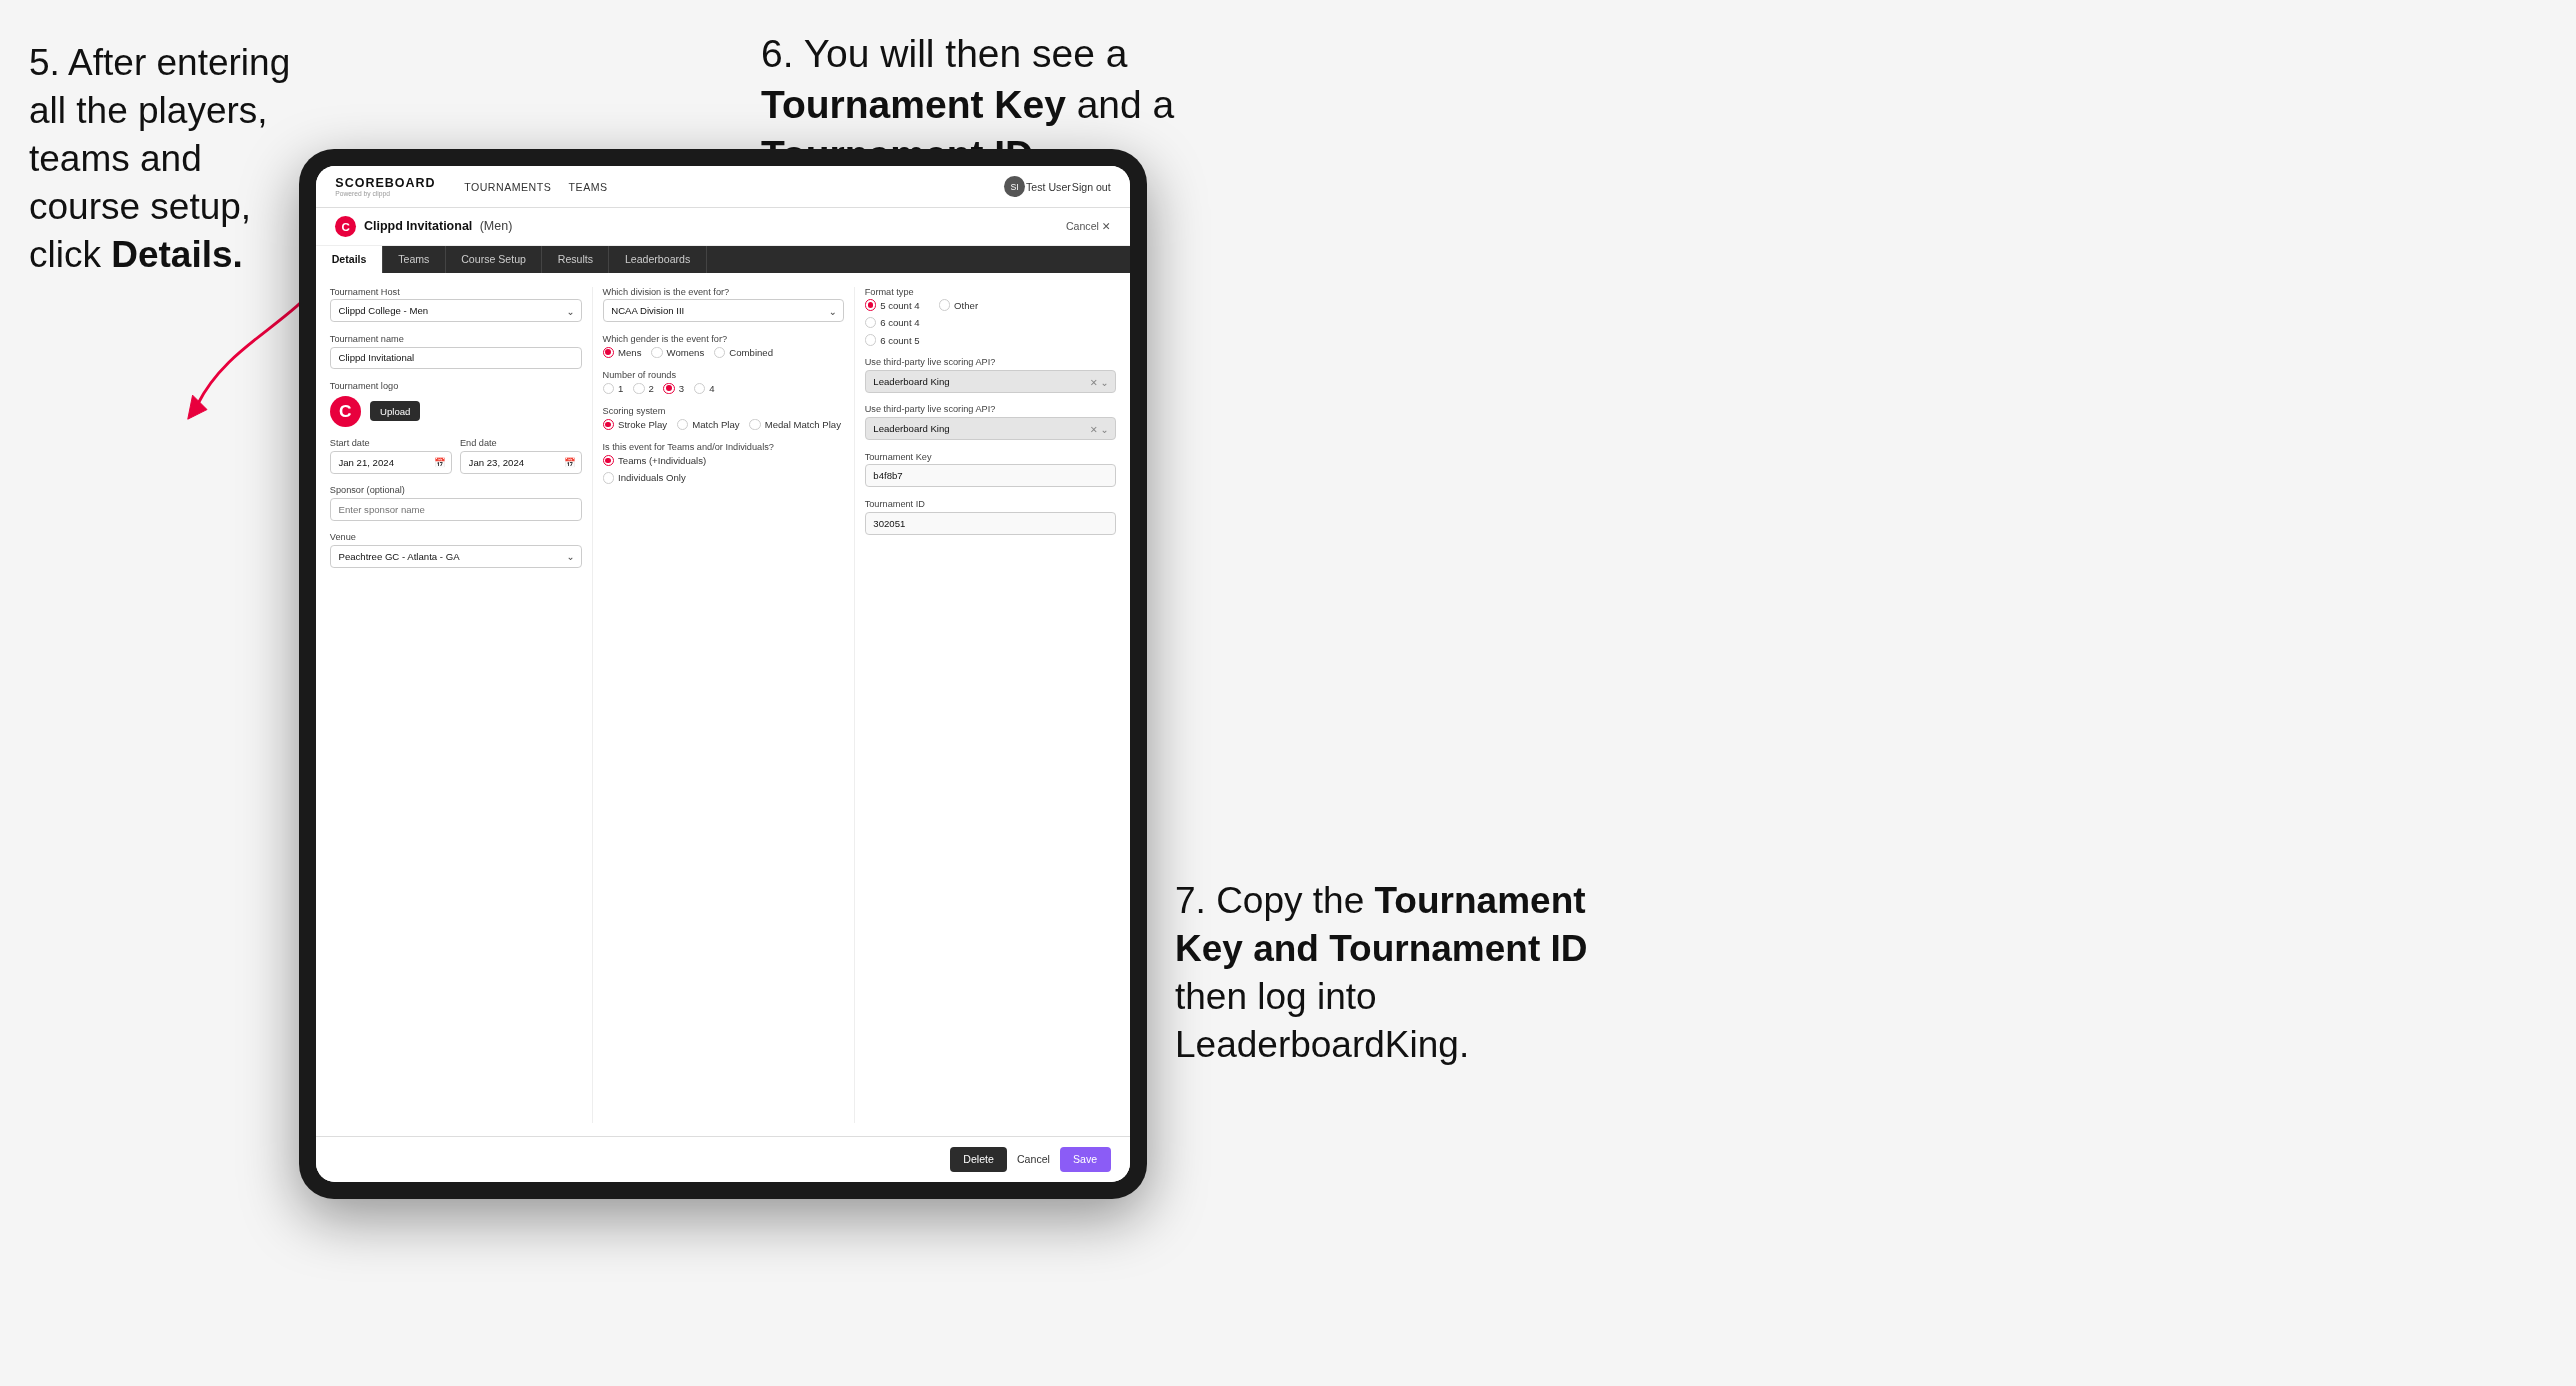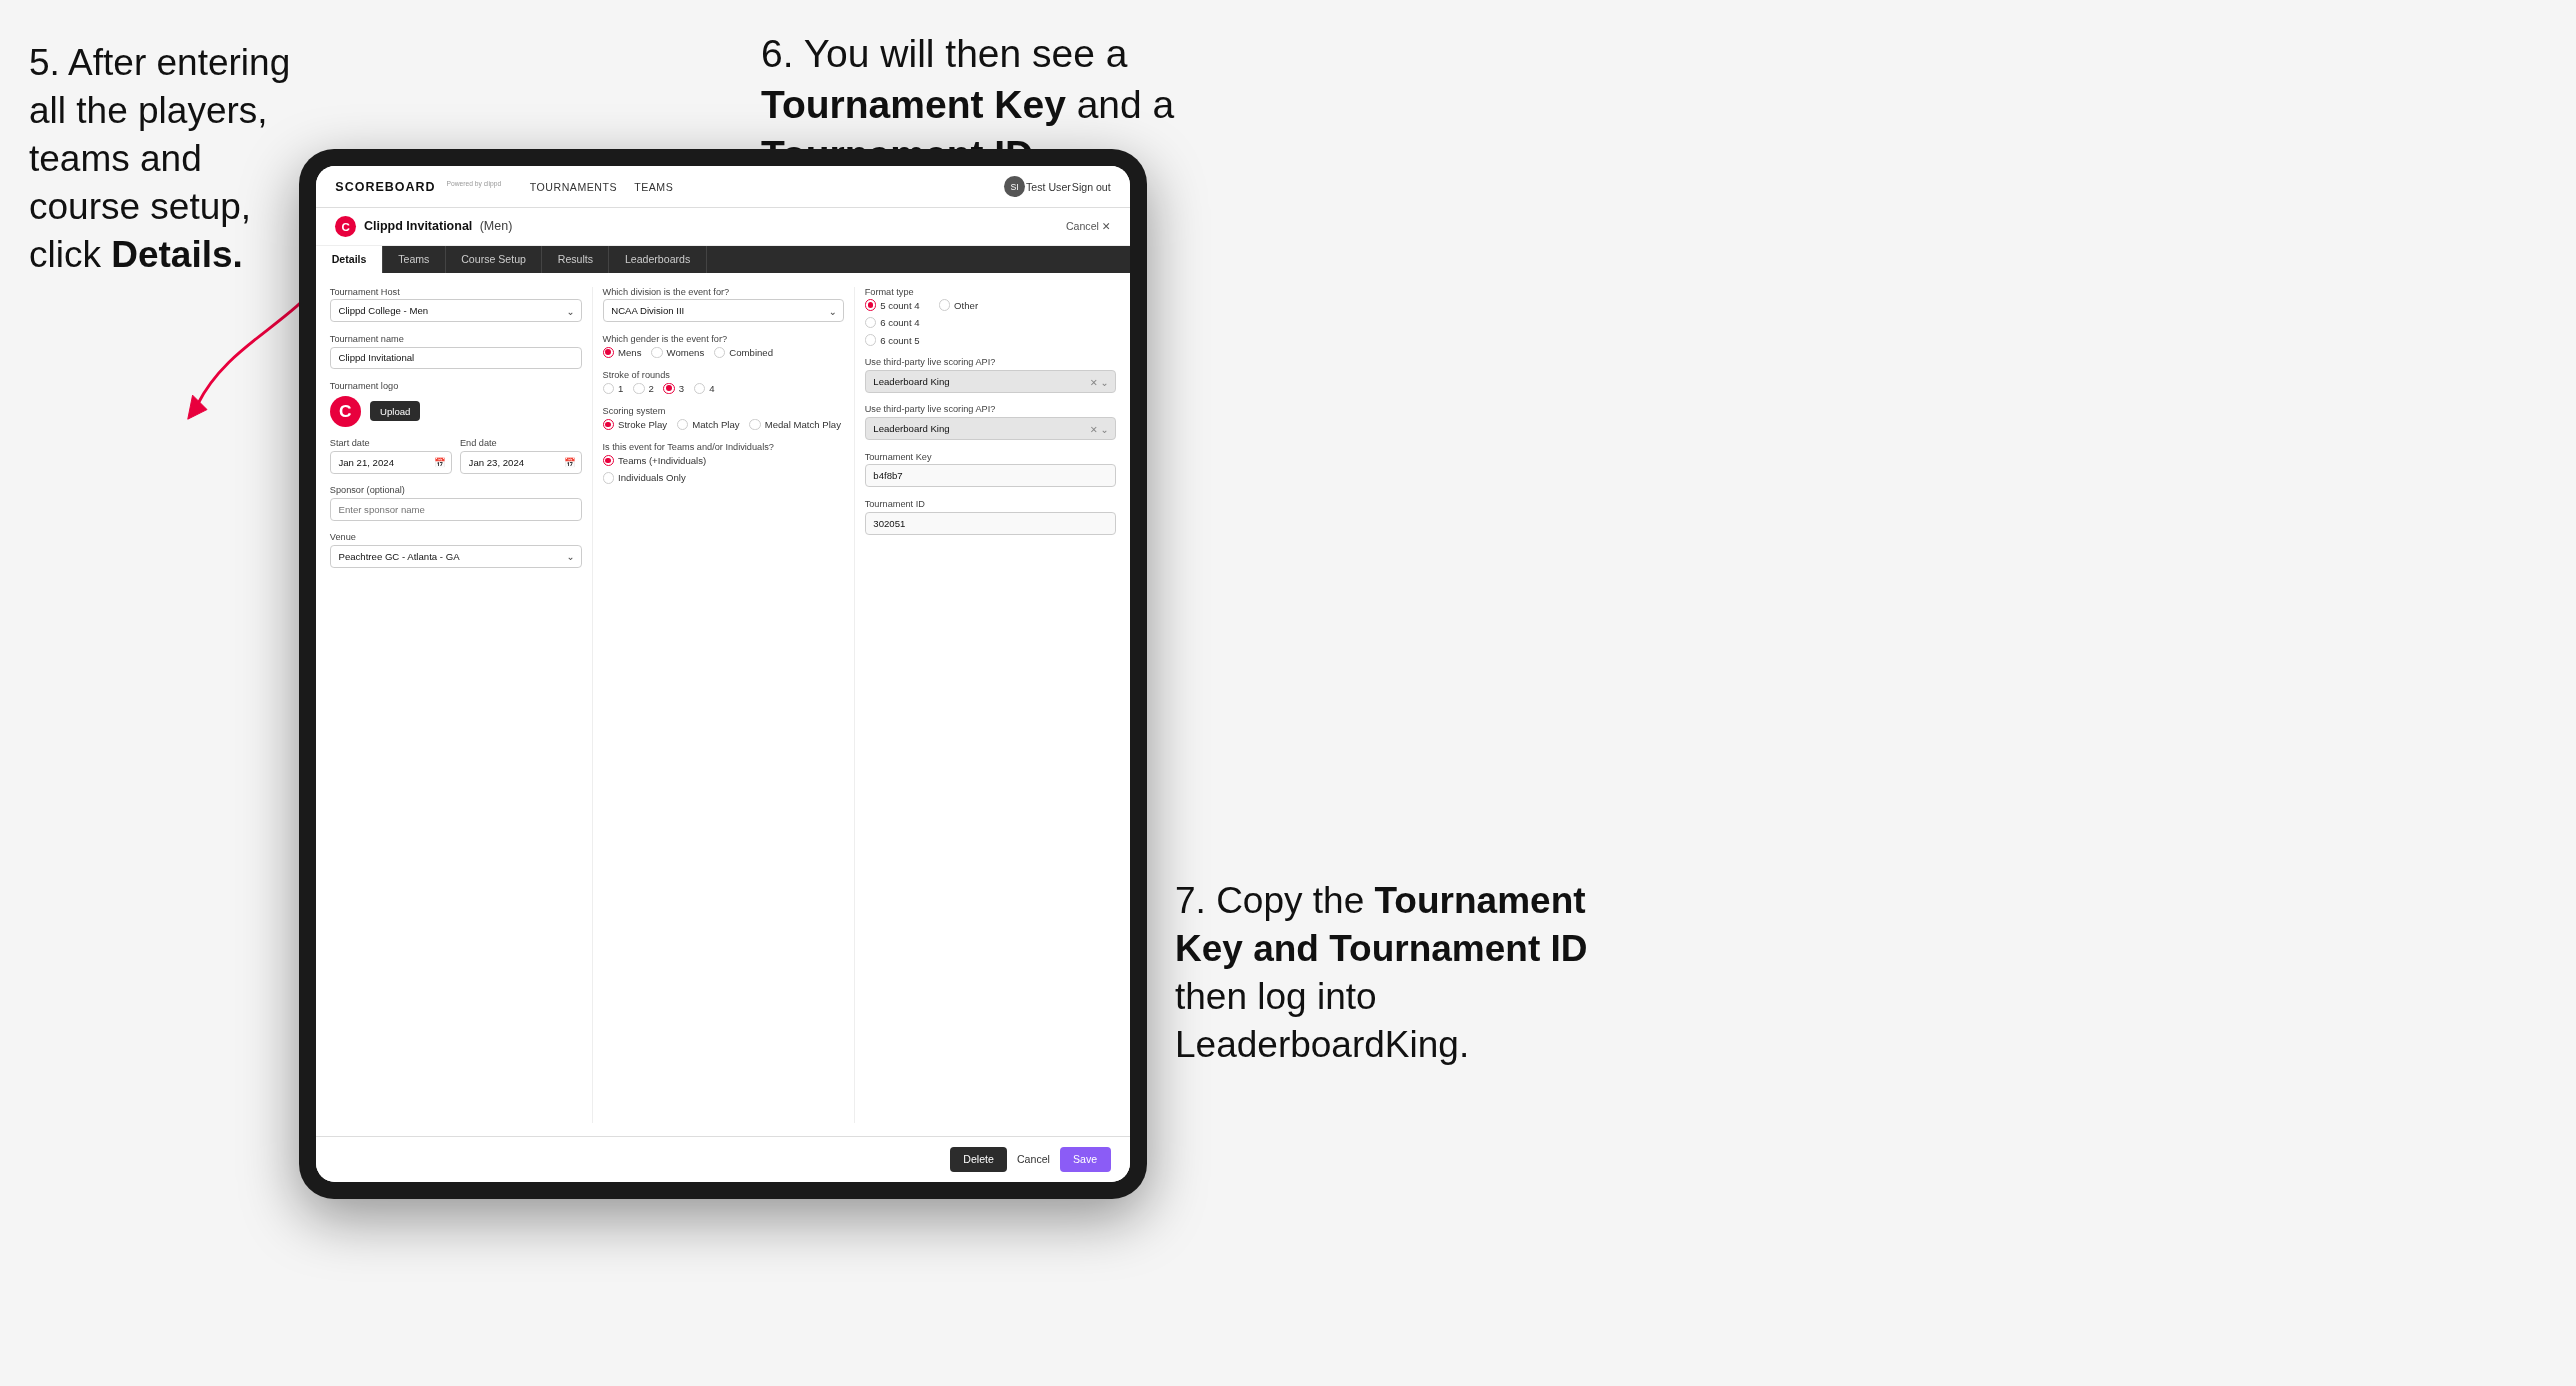--- a/index.html
+++ b/index.html
@@ -70,22 +70,21 @@
       border-bottom: 1px solid #ddd;
       display: flex;
       align-items: center;
       padding: 9.6px 19px;
       gap: 19px;
       min-height: 42px;
     }
 
     .logo-area {
       display: flex;
-      flex-direction: row;
-      gap: 11px;
+      flex-direction: column;
     }
 
     .logo-text {
       font-size: 12.5px;
       font-weight: 800;
       letter-spacing: 1px;
       color: #111;
     }
 
     .logo-sub {
@@ -580,21 +579,21 @@
               <span>Womens</span>
             </div>
             <div class="radio-item">
               <div class="radio-circle"></div>
               <span>Combined</span>
             </div>
           </div>
         </div>
 
         <div class="field-group">
-          <span class="field-label">Stroke of rounds</span>
+          <span class="field-label">Number of rounds</span>
           <div class="radio-group">
             <div class="radio-item">
               <div class="radio-circle"></div>
               <span>1</span>
             </div>
             <div class="radio-item">
               <div class="radio-circle"></div>
               <span>2</span>
             </div>
             <div class="radio-item">

